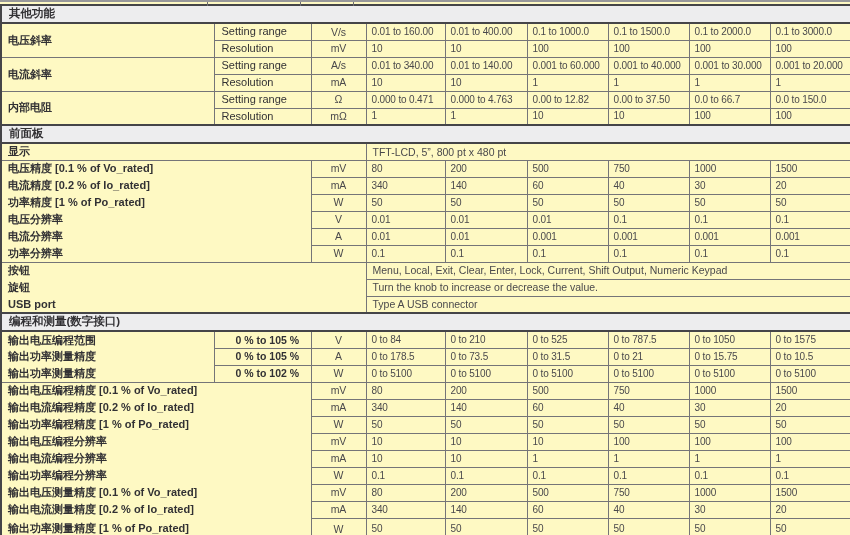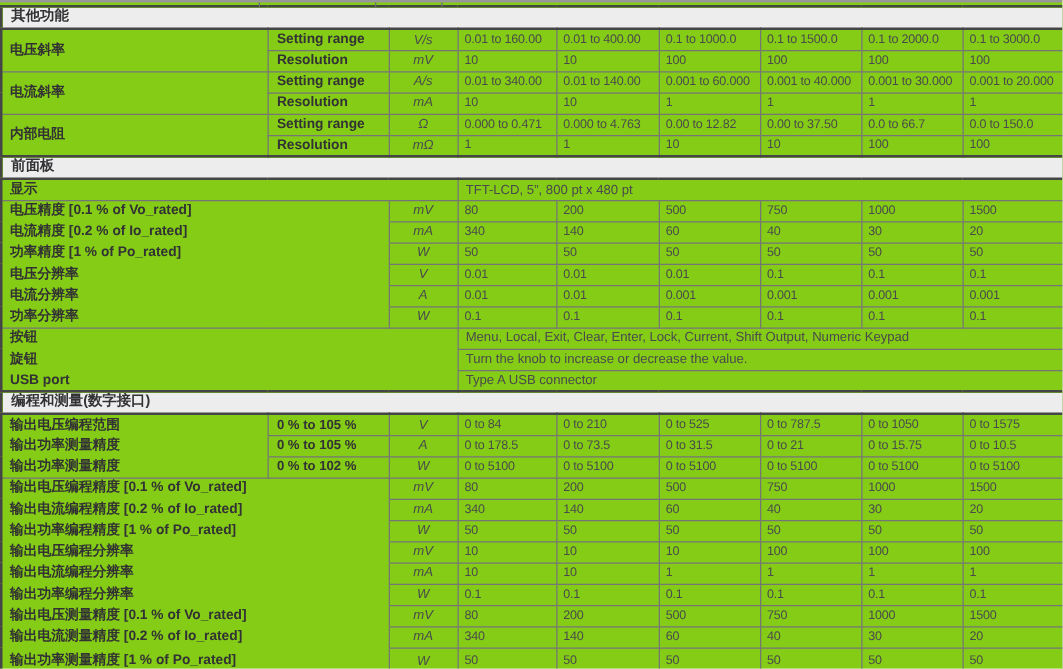--- a/index.html
+++ b/index.html
@@ -1,18 +1,18 @@
 <!DOCTYPE html>
 <html><head>
 <meta charset="utf-8">
 <style>
   html,body{margin:0;padding:0;background:#ffffff;}
   .page{
     width:850px;height:535px;overflow:hidden;position:relative;
-    background:#84cc16;
+    background:#fef9c3;
     font-family:"Liberation Sans","DejaVu Sans",sans-serif;
   }
   .top-strip{height:4px;position:relative;border-top:2px solid #98989b;box-sizing:border-box;}
   .top-strip .tick{position:absolute;top:0;width:1px;height:4px;background:#6e6e71;}
   table.spec{
     border-collapse:collapse;table-layout:fixed;width:850px;
     border:2px solid #454548;border-bottom:none;
   }
   td{
     border:1px solid #757578;
@@ -20,23 +20,23 @@
     padding:0 2px 0 6px;
     font-size:11px;line-height:1;vertical-align:middle;
     color:#4a494c;white-space:nowrap;overflow:hidden;
   }
   td.section{
     background:#ededee;font-weight:bold;color:#323134;
     font-size:11.5px;height:18px;padding-left:7px;
     border-top:2px solid #454548;border-bottom:2px solid #454548;
   }
   td.lab{font-weight:bold;color:#323134;}
-  td.mid{font-weight:bold;color:#323134;padding-left:7px;}
-  td.pct{font-weight:bold;color:#323134;padding-left:7px;font-size:10.5px;}
-  td.unit{text-align:center;padding:0;font-size:10.5px;font-style:italic;}
+  td.mid{font-weight:normal;color:#323134;padding-left:7px;}
+  td.pct{font-weight:bold;color:#323134;padding-left:21px;font-size:10.5px;}
+  td.unit{text-align:center;padding:0;font-size:10.5px;}
   td.val{font-size:10px;padding-left:5px;letter-spacing:-0.15px;}
   td.wideval{font-size:10.5px;padding-left:6px;}
   td.nobot{border-bottom-style:hidden;}
   tr.last-row td{height:22px;}
 </style>
 </head>
 <body>
 
 <div class="page">
   <div class="top-strip">

